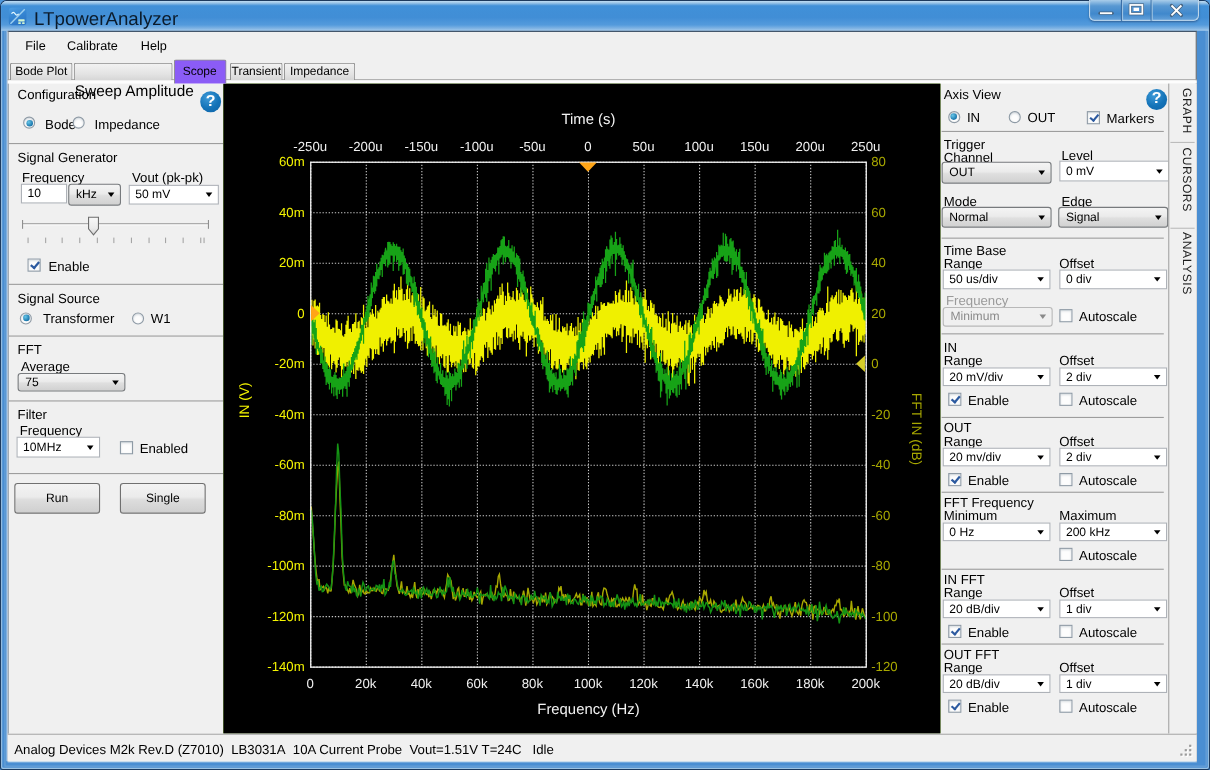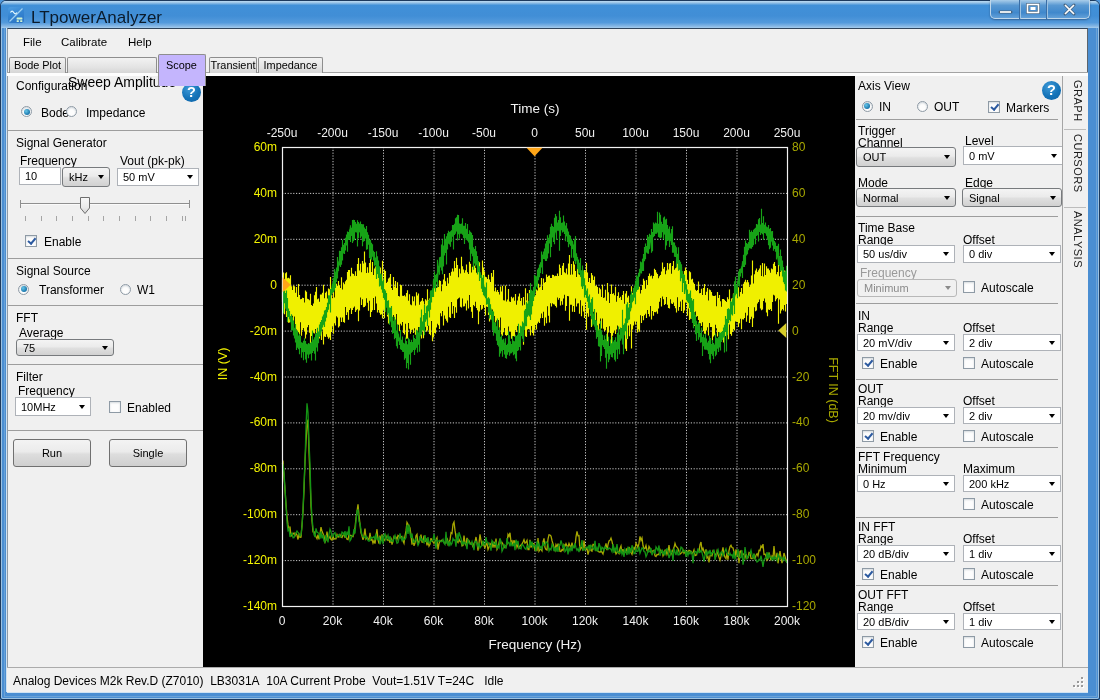--- a/index.html
+++ b/index.html
@@ -75,21 +75,21 @@
 <div class="lbl" style="left:61px;top:36px;font-size:11.5px">Calibrate</div>
 <div class="lbl" style="left:128px;top:36px;font-size:11.5px">Help</div>
 <div class="abs" style="left:7px;top:72px;width:1081px;height:1px;background:#a3a3a3"></div>
 <div class="abs" style="left:7px;top:73px;width:1081px;height:3px;background:#fdfdfd"></div>
 <div class="abs" style="left:9px;top:57px;width:57px;height:16px;background:linear-gradient(180deg,#f2f2f2,#e4e4e4 60%,#d6d6d6);border:1px solid #8e8e8e;border-bottom:none;border-radius:2px 2px 0 0;text-align:center;z-index:4">
     <div style="margin-top:1px;font-size:10.9px;white-space:nowrap">Bode Plot</div>
   </div>
 <div class="abs" style="left:67px;top:57px;width:90px;height:16px;background:linear-gradient(180deg,#f2f2f2,#e4e4e4 60%,#d6d6d6);border:1px solid #8e8e8e;border-bottom:none;border-radius:2px 2px 0 0;text-align:center;z-index:4">
     <div style="margin-top:16px;font-size:14px;white-space:nowrap">Sweep Amplitude</div>
   </div>
-<div class="abs" style="left:157.5px;top:54px;width:48px;height:32px;background:#c4b5fd;border:1px solid #8e8e8e;border-bottom:none;border-radius:2px 2px 0 0;text-align:center;z-index:5">
+<div class="abs" style="left:157.5px;top:54px;width:48px;height:22px;background:#8b5cf6;border:1px solid #8e8e8e;border-bottom:none;border-radius:2px 2px 0 0;text-align:center;z-index:5">
     <div style="margin-top:4px;font-size:10.9px;white-space:nowrap">Scope</div>
   </div>
 <div class="abs" style="left:209px;top:57px;width:48px;height:16px;background:linear-gradient(180deg,#f2f2f2,#e4e4e4 60%,#d6d6d6);border:1px solid #8e8e8e;border-bottom:none;border-radius:2px 2px 0 0;text-align:center;z-index:4">
     <div style="margin-top:1px;font-size:10.9px;white-space:nowrap">Transient</div>
   </div>
 <div class="abs" style="left:258px;top:57px;width:65px;height:16px;background:linear-gradient(180deg,#f2f2f2,#e4e4e4 60%,#d6d6d6);border:1px solid #8e8e8e;border-bottom:none;border-radius:2px 2px 0 0;text-align:center;z-index:4">
     <div style="margin-top:1px;font-size:10.9px;white-space:nowrap">Impedance</div>
   </div>
 <div class="lbl bold" style="left:16px;top:79px;font-size:12px">Configuration</div>
 <div class="help" style="left:182px;top:83px">?</div>

